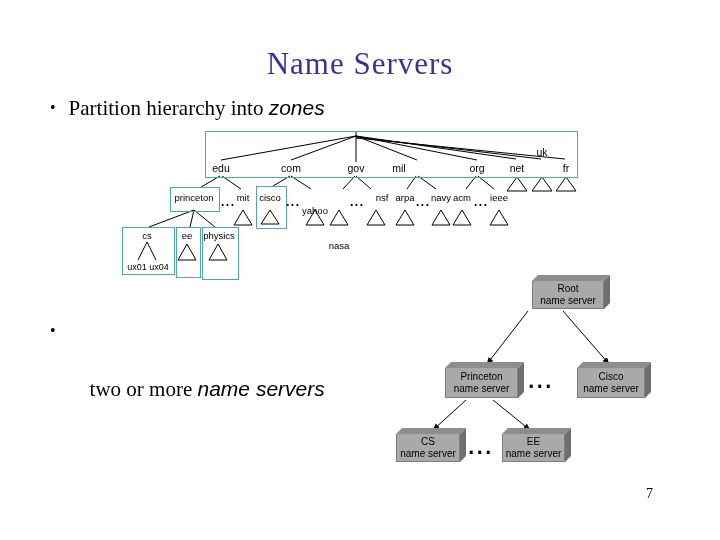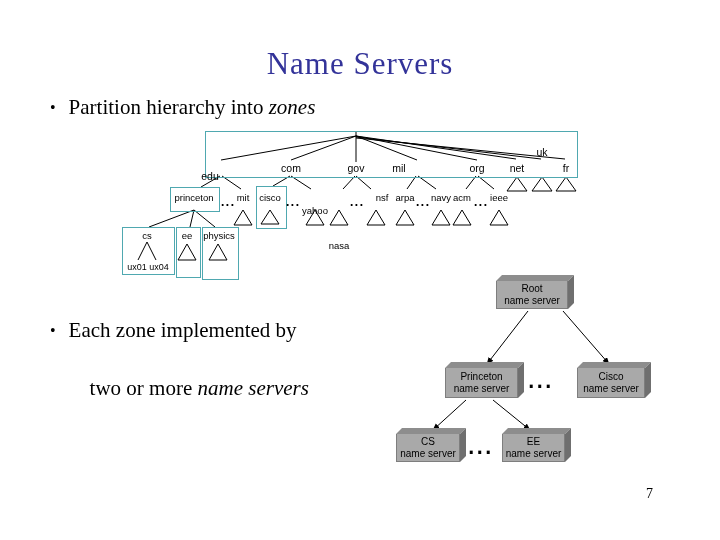--- a/index.html
+++ b/index.html
@@ -1,21 +1,21 @@
 <!DOCTYPE html>
 <html><head>
 <meta charset="utf-8">
 <style>
   html,body{margin:0;padding:0;background:#fff;}
   .slide{position:relative;width:720px;height:540px;background:#ffffff;font-family:"Liberation Sans",sans-serif;overflow:hidden;}
   .slide-title{position:absolute;left:0;right:0;top:46px;text-align:center;font-family:"Liberation Serif",serif;font-size:31px;letter-spacing:1px;color:#333399;}
   .bullet{position:absolute;display:flex;font-family:"Liberation Serif",serif;font-size:21px;color:#000;}
   .bdot{margin-right:13px;font-size:16px;line-height:29px;}
   .btext{line-height:29px;white-space:pre-wrap;}
-  .btext i{font-family:Liberation Serif, serif;}
+  .btext i{font-family:Liberation Sans, sans-serif;}
   svg.overlay{position:absolute;left:0;top:0;pointer-events:none;}
   .tree-label{position:absolute;transform:translateX(-50%);font-size:10.5px;color:#000;white-space:nowrap;line-height:12px;}
   .l2{font-size:9.5px;}
   .l3{font-size:9.5px;}
   .host{font-size:9px;}
   .tree-dots{position:absolute;transform:translateX(-50%);font-weight:bold;font-size:10px;letter-spacing:1px;line-height:10px;font-family:"DejaVu Sans",sans-serif;}
   .zone{position:absolute;border:1px solid #4fa8b0;background:transparent;}
   .srv{position:absolute;}
   .srv-top{position:absolute;left:0;top:0;width:100%;height:6px;background:#8d8d8d;
            clip-path:polygon(6px 0,100% 0,calc(100% - 6px) 100%,0 100%);}
@@ -34,21 +34,21 @@
 
   <div class="slide-title">Name Servers</div>
 
   <div class="bullet" style="left:50px;top:93px;">
     <span class="bdot">•</span>
     <span class="btext"><span>Partition hierarchy into </span><i>zones</i></span>
   </div>
 
   <div class="bullet" style="left:50px;top:316px;">
     <span class="bdot">•</span>
-    <span class="btext"><span>Each zone implemented by</span><br>
+    <span class="btext"><br>
     <span>two or more </span><i>name servers</i></span>
   </div>
 
   <svg class="overlay" width="720" height="540" viewBox="0 0 720 540">
     <defs>
       <marker id="ah" markerWidth="9" markerHeight="8" refX="6.5" refY="3" orient="auto">
         <path d="M0,0 L7,3 L0,6 z" fill="#000"></path>
       </marker>
     </defs>
 
@@ -115,21 +115,21 @@
     </g>
   </svg>
 
   <div class="zone" style="left:205px;top:131px;width:371px;height:45px;"></div>
   <div class="zone" style="left:170px;top:187px;width:48px;height:23px;"></div>
   <div class="zone" style="left:256px;top:186px;width:29px;height:41px;"></div>
   <div class="zone" style="left:122px;top:227px;width:51px;height:46px;"></div>
   <div class="zone" style="left:176px;top:227px;width:23px;height:49px;"></div>
   <div class="zone" style="left:202px;top:227px;width:35px;height:51px;"></div>
 
-  <span class="tree-label" style="left:210px;top:162px;margin-top:8px;">edu</span>
+  <span class="tree-label" style="left:221px;top:162px;">edu</span>
   <span class="tree-label" style="left:291px;top:162px;">com</span>
   <span class="tree-label" style="left:356px;top:162px;">gov</span>
   <span class="tree-label" style="left:399px;top:162px;text-align:right;">mil</span>
   <span class="tree-label" style="left:477px;top:162px;">org</span>
   <span class="tree-label" style="left:517px;top:162px;">net</span>
   <span class="tree-label" style="left:542px;top:146px;">uk</span>
   <span class="tree-label" style="left:566px;top:162px;">fr</span>
 
   <span class="tree-label l2" style="left:194px;top:192px;">princeton</span>
   <span class="tree-dots" style="left:228px;top:198px;">...</span>
@@ -146,21 +146,21 @@
   <span class="tree-label l2" style="left:462px;top:192px;">acm</span>
   <span class="tree-dots" style="left:481px;top:198px;">...</span>
   <span class="tree-label l2" style="left:499px;top:192px;">ieee</span>
 
   <span class="tree-label l3" style="left:147px;top:230px;">cs</span>
   <span class="tree-label l3" style="left:187px;top:230px;">ee</span>
   <span class="tree-label l3" style="left:219px;top:230px;">physics</span>
   <span class="tree-label host" style="left:137px;top:261px;">ux01</span>
   <span class="tree-label host" style="left:159px;top:261px;">ux04</span>
 
-  <div class="srv" style="left:496px;top:275px;width:78px;height:34px;">
+  <div class="srv" style="left:532px;top:275px;width:78px;height:34px;">
     <div class="srv-top"></div>
     <div class="srv-side"></div>
     <div class="srv-face">
       <div>Root</div>
       <div>name server</div>
     </div>
   </div>
 
   <div class="srv" style="left:445px;top:362px;width:79px;height:36px;">
     <div class="srv-top"></div>

